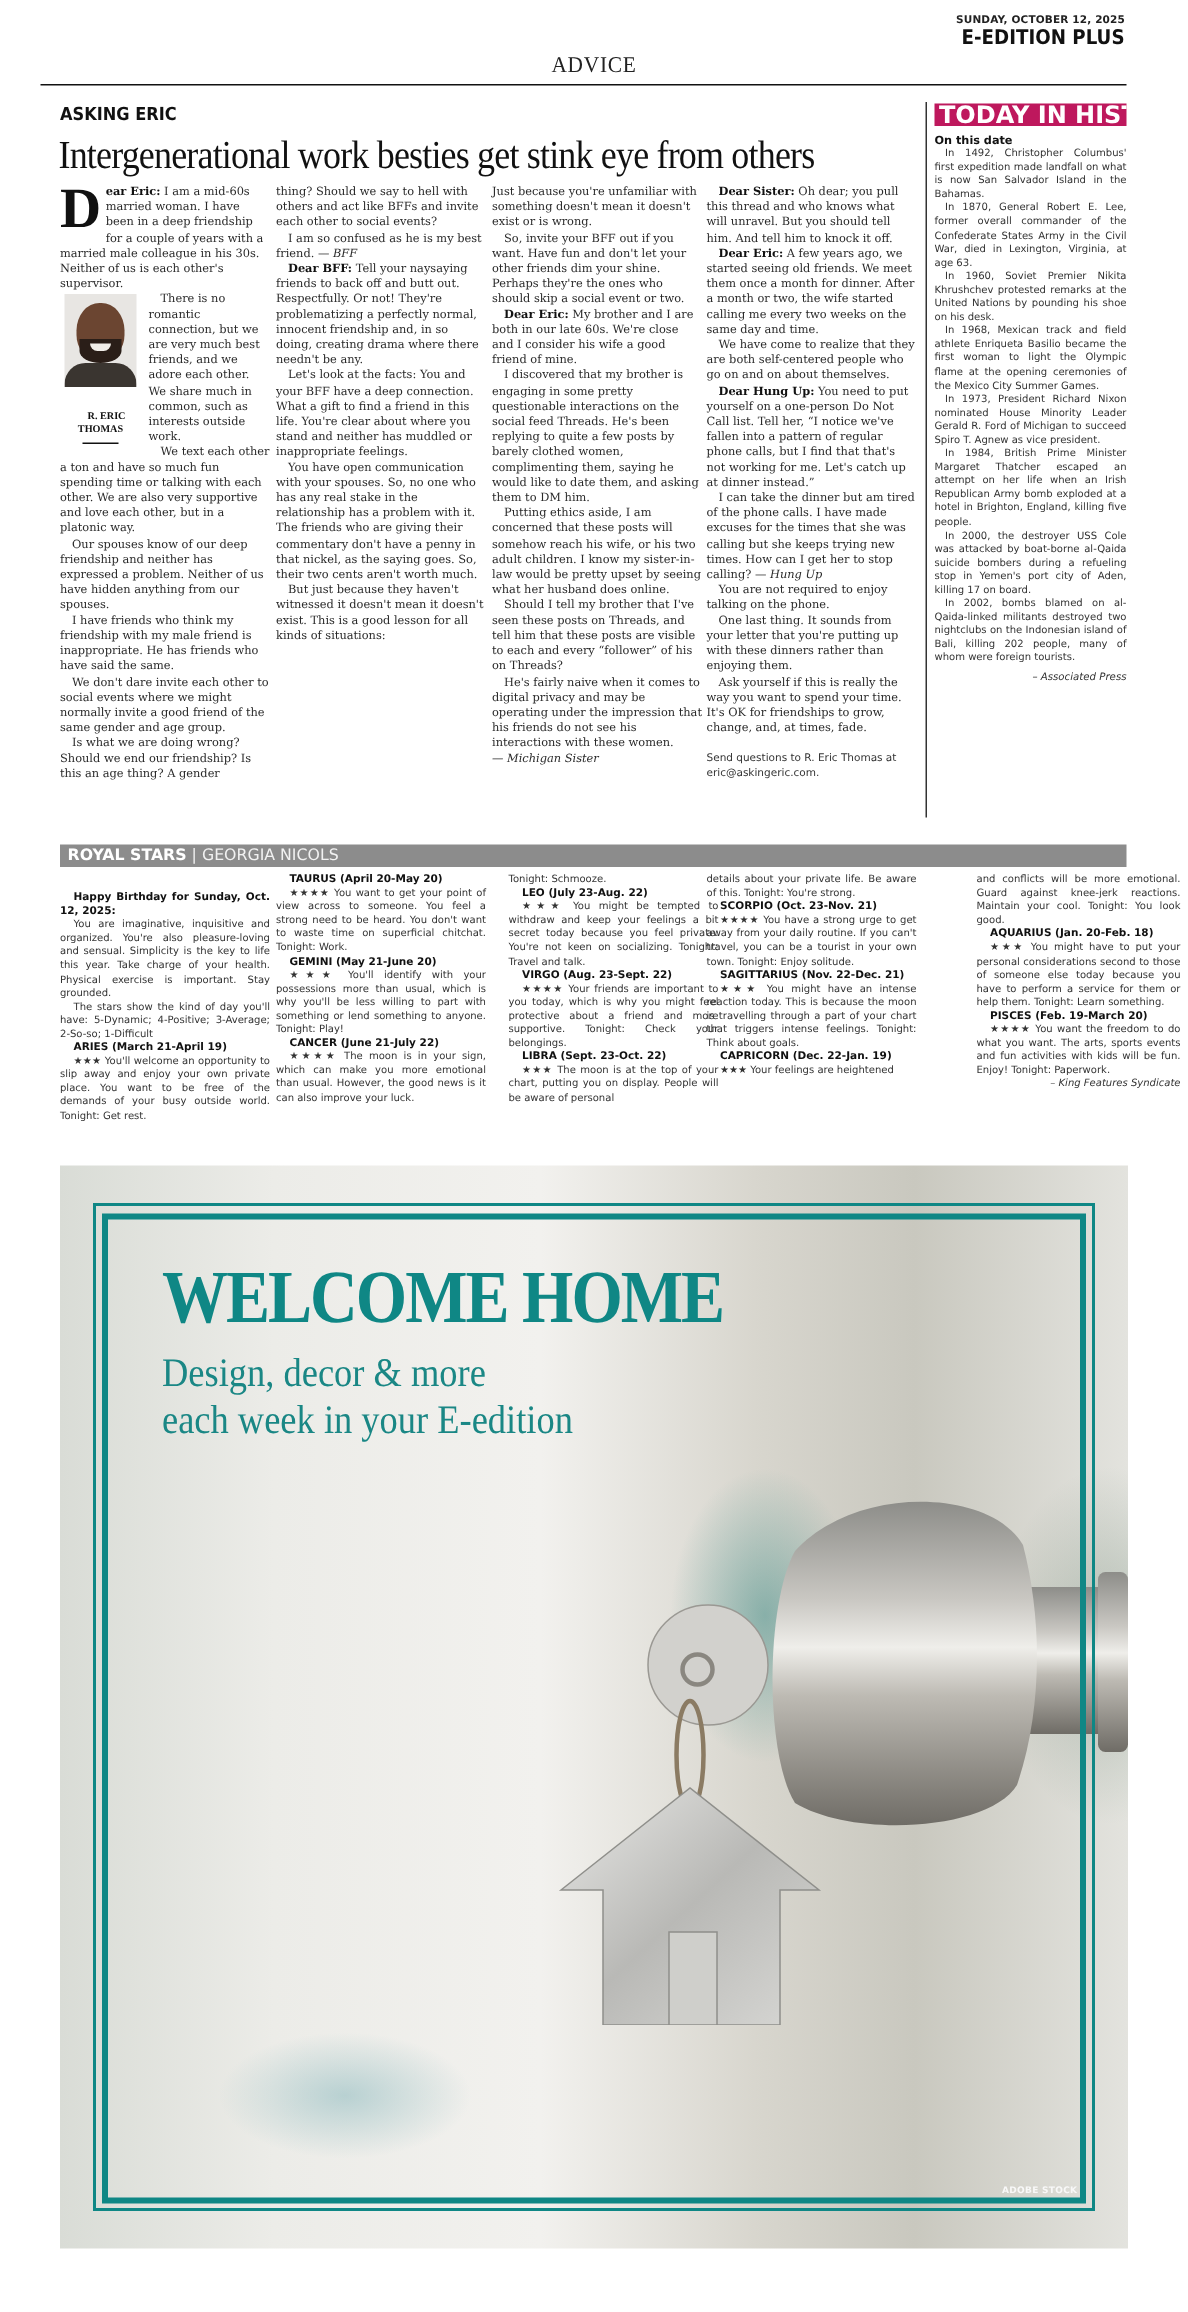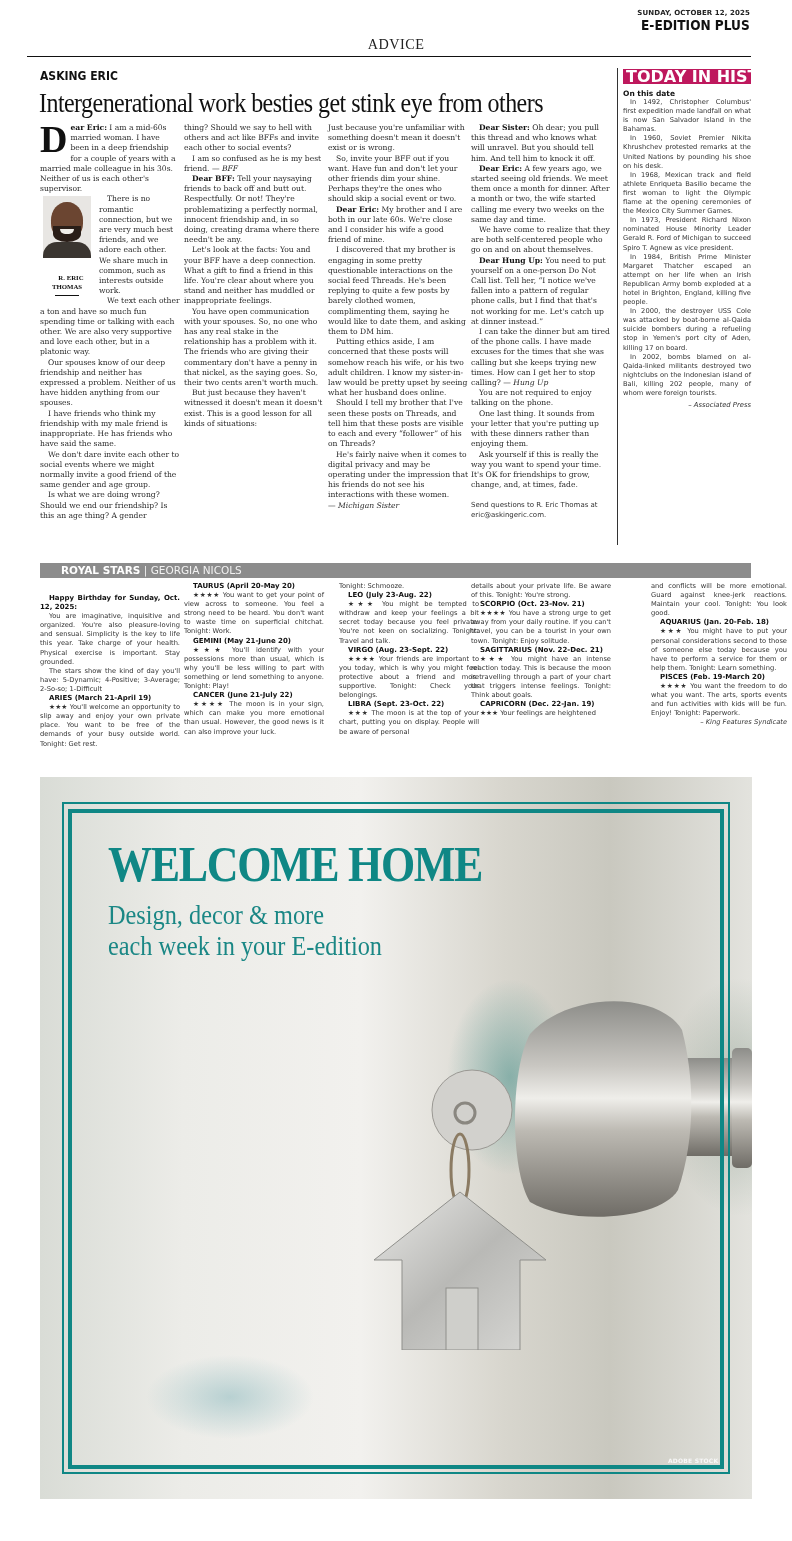--- a/index.html
+++ b/index.html
@@ -40,21 +40,21 @@
   
   .rail-divider { left: 617px; top: 68px; width: 1px; height: 477px; background: #333; }
   .rail { left: 623px; top: 69px; width: 128px; }
   .rail-head { background: #be185d; color: #fff; font-family: "DejaVu Sans", sans-serif; font-weight: bold; font-size: 16px; padding: 1px 3px; height: 15px; line-height: 13px; white-space: nowrap; overflow: hidden; }
   .rail-sub { font-family: "DejaVu Sans", sans-serif; font-weight: bold; font-size: 7.5px; margin-top: 5px; color: #111; }
   .rail-body { font-family: "DejaVu Sans", sans-serif; font-size: 6.7px; line-height: 9.1px; color: #333; text-align: justify; }
   .rail-body p { text-indent: 7px; }
   .rail-credit { text-align: right; font-style: italic; font-family: "DejaVu Sans", sans-serif; font-size: 6.8px; margin-top: 3px; color: #333; }
 
   
-  .stars-bar { left: 40px; top: 563px; width: 711px; height: 15px; background: #8c8c8c; color: #fff; font-family: "DejaVu Sans", sans-serif; font-size: 10.5px; line-height: 15px; padding-left: 21px; white-space: nowrap; }
+  .stars-bar { left: 40px; top: 563px; width: 711px; height: 15px; background: #8c8c8c; color: #fff; font-family: "DejaVu Sans", sans-serif; font-size: 10.5px; line-height: 15px; padding-left: 5px; white-space: nowrap; }
   .stars-bar b { font-weight: bold; }
   .stars-bar .thin { font-weight: normal; color: #f2f2f2; }
   .hcol { top: 582px; width: 140px; font-family: "DejaVu Sans", sans-serif; font-size: 6.7px; line-height: 9.1px; color: #333; text-align: justify; }
   .hcol p { text-indent: 9px; }
   .hcol p.cont { text-indent: 0; }
   .hcol .sign { font-weight: bold; color: #111; text-indent: 9px; text-align: left; font-size: 7px; }
   .hcol .bday { font-weight: bold; color: #111; font-size: 7px; margin-top: 12px; }
   .hcol .credit { text-align: right; font-style: italic; }
   .h1 { left: 40px; } .h2 { left: 184px; } .h3 { left: 328px; margin-left: 11px; } .h4 { left: 471px; } .h5 { left: 651px; width: 136px; }
 
@@ -141,20 +141,21 @@
   <p>Ask yourself if this is really the way you want to spend your time. It's OK for friendships to grow, change, and, at times, fade.</p>
   <div class="send">Send questions to R. Eric Thomas at eric@askingeric.com.</div>
 </div>
 
 <div class="abs rail-divider"></div>
 <div class="abs rail">
   <div class="rail-head">TODAY IN HISTORY</div>
   <div class="rail-sub">On this date</div>
   <div class="rail-body">
     <p>In 1492, Christopher Columbus' first expedition made landfall on what is now San Salvador Island in the Bahamas.</p>
+    <p>In 1870, General Robert E. Lee, former overall commander of the Confederate States Army in the Civil War, died in Lexington, Virginia, at age 63.</p>
     <p>In 1960, Soviet Premier Nikita Khrushchev protested remarks at the United Nations by pounding his shoe on his desk.</p>
     <p>In 1968, Mexican track and field athlete Enriqueta Basilio became the first woman to light the Olympic flame at the opening ceremonies of the Mexico City Summer Games.</p>
     <p>In 1973, President Richard Nixon nominated House Minority Leader Gerald R. Ford of Michigan to succeed Spiro T. Agnew as vice president.</p>
     <p>In 1984, British Prime Minister Margaret Thatcher escaped an attempt on her life when an Irish Republican Army bomb exploded at a hotel in Brighton, England, killing five people.</p>
     <p>In 2000, the destroyer USS Cole was attacked by boat-borne al-Qaida suicide bombers during a refueling stop in Yemen's port city of Aden, killing 17 on board.</p>
     <p>In 2002, bombs blamed on al-Qaida-linked militants destroyed two nightclubs on the Indonesian island of Bali, killing 202 people, many of whom were foreign tourists.</p>
   </div>
   <div class="rail-credit">– Associated Press</div>
 </div>
 

